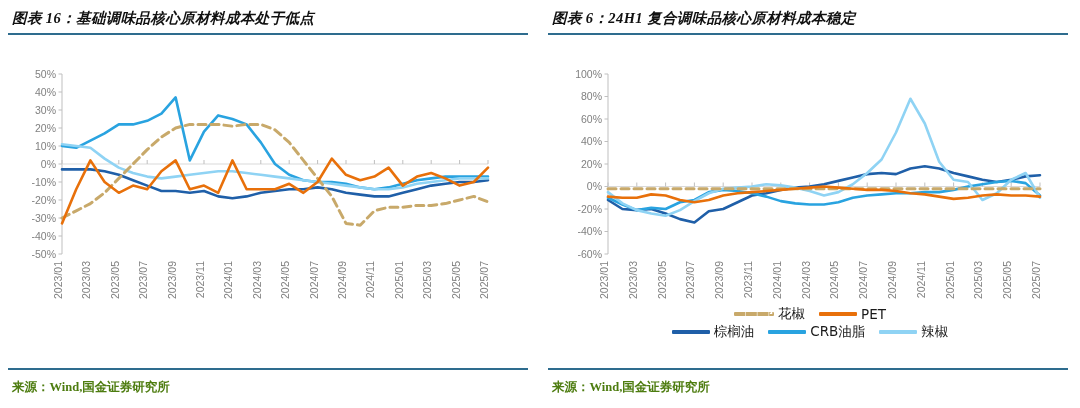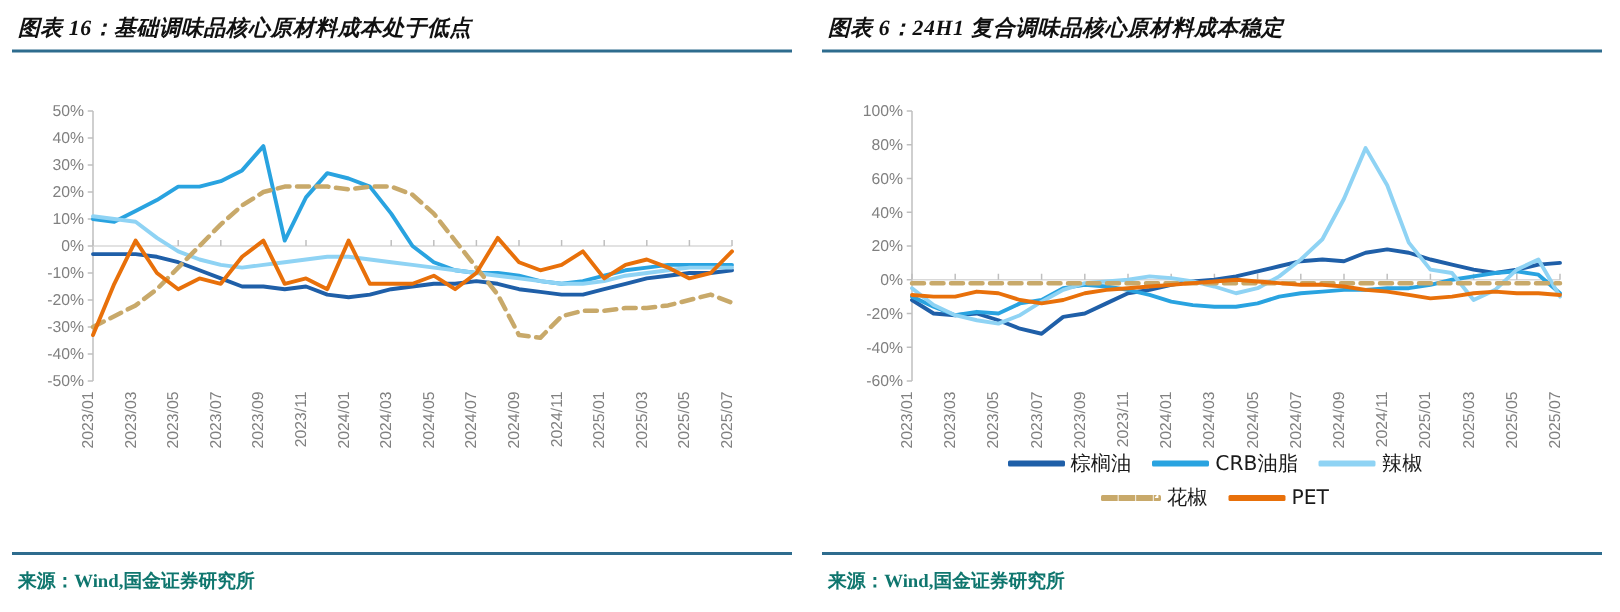--- a/index.html
+++ b/index.html
@@ -14,21 +14,21 @@
     position:absolute;left:12px;top:9px;
     font-family:"Liberation Serif","DejaVu Serif",serif;
     font-weight:bold;font-style:italic;font-size:14.5px;color:#111111;
     letter-spacing:0.4px;white-space:nowrap;
   }
   .title-rule{position:absolute;left:8px;top:33px;width:520px;height:2.2px;background:#2E6C8E;}
   .foot-rule{position:absolute;left:8px;top:368px;width:520px;height:2.2px;background:#2E6C8E;}
   .source{
     position:absolute;left:12px;top:379px;
     font-family:"Liberation Serif","DejaVu Serif",serif;
-    font-size:12.5px;color:#0f766e;white-space:nowrap;font-weight:600;
+    font-size:12.5px;color:#4d7c0f;white-space:nowrap;font-weight:600;
   }
 
   .plot-wrap{position:absolute;left:0;top:56px;width:540px;height:290px;}
   .plot-svg{display:block;}
 
   .ytick{font-size:10.5px;fill:#808080;font-family:"Liberation Sans","DejaVu Sans",sans-serif;}
   .xtick{font-size:10.5px;fill:#808080;font-family:"Liberation Sans","DejaVu Sans",sans-serif;}
 
   .legend{position:absolute;width:540px;}
   .legend-row{display:flex;align-items:center;justify-content:center;gap:0px;}
@@ -178,42 +178,42 @@
           <text x="0" y="0" class="xtick" text-anchor="end" transform="translate(500.0,205) rotate(-90)">2025/07</text>
           <path d="M68.00,144.00 L82.40,153.00 L96.80,154.13 L111.20,153.00 L125.60,157.50 L140.00,163.13 L154.40,166.50 L168.80,155.25 L183.20,153.00 L197.60,146.25 L212.00,139.50 L226.40,137.25 L240.80,133.88 L255.20,131.63 L269.60,130.50 L284.00,128.25 L298.40,124.88 L312.80,121.50 L327.20,118.13 L341.60,117.00 L356.00,118.13 L370.40,112.50 L384.80,110.25 L399.20,112.50 L413.60,117.00 L428.00,120.38 L442.40,123.75 L456.80,126.00 L471.20,123.75 L485.60,120.38 L500.00,119.25" fill="none" stroke="#1F5FA8" stroke-width="2.6" stroke-linejoin="round" stroke-linecap="round"></path>
           <path d="M68.00,141.75 L82.40,148.50 L96.80,154.13 L111.20,151.88 L125.60,153.00 L140.00,146.25 L154.40,144.00 L168.80,136.13 L183.20,133.88 L197.60,135.00 L212.00,137.25 L226.40,140.63 L240.80,145.13 L255.20,147.38 L269.60,148.50 L284.00,148.50 L298.40,146.25 L312.80,141.75 L327.20,139.50 L341.60,138.38 L356.00,137.25 L370.40,137.25 L384.80,136.13 L399.20,136.13 L413.60,133.88 L428.00,130.50 L442.40,128.25 L456.80,126.00 L471.20,124.88 L485.60,127.13 L500.00,139.50" fill="none" stroke="#29A3E0" stroke-width="2.6" stroke-linejoin="round" stroke-linecap="round"></path>
           <path d="M68.00,136.13 L82.40,147.38 L96.80,154.13 L111.20,157.50 L125.60,159.75 L140.00,154.13 L154.40,145.13 L168.80,137.25 L183.20,132.75 L197.60,131.63 L212.00,130.50 L226.40,128.25 L240.80,129.38 L255.20,131.63 L269.60,135.00 L284.00,139.50 L298.40,136.13 L312.80,128.25 L327.20,117.00 L341.60,103.50 L356.00,76.50 L370.40,42.75 L384.80,67.50 L399.20,105.75 L413.60,123.75 L428.00,126.00 L442.40,144.00 L456.80,137.25 L471.20,123.75 L485.60,117.00 L500.00,141.75" fill="none" stroke="#8FD3F4" stroke-width="2.6" stroke-linejoin="round" stroke-linecap="round"></path>
           <path d="M68.00,132.75 L82.40,132.75 L96.80,132.75 L111.20,132.75 L125.60,132.75 L140.00,132.75 L154.40,132.75 L168.80,132.75 L183.20,132.75 L197.60,132.75 L212.00,132.75 L226.40,132.75 L240.80,132.75 L255.20,132.75 L269.60,132.75 L284.00,132.75 L298.40,132.75 L312.80,132.75 L327.20,132.75 L341.60,132.75 L356.00,132.75 L370.40,132.75 L384.80,132.75 L399.20,132.75 L413.60,132.75 L428.00,132.75 L442.40,132.75 L456.80,132.75 L471.20,132.75 L485.60,132.75 L500.00,132.75" fill="none" stroke="#C8A96A" stroke-width="3" stroke-linejoin="round" stroke-linecap="round" stroke-dasharray="8,5"></path>
           <path d="M68.00,140.63 L82.40,141.75 L96.80,141.75 L111.20,138.38 L125.60,139.50 L140.00,144.00 L154.40,146.25 L168.80,144.00 L183.20,139.50 L197.60,137.25 L212.00,136.13 L226.40,135.00 L240.80,133.88 L255.20,132.75 L269.60,131.63 L284.00,130.50 L298.40,131.63 L312.80,132.75 L327.20,133.88 L341.60,133.88 L356.00,135.00 L370.40,137.25 L384.80,138.38 L399.20,140.63 L413.60,142.88 L428.00,141.75 L442.40,139.50 L456.80,138.38 L471.20,139.50 L485.60,139.50 L500.00,140.63" fill="none" stroke="#E8700A" stroke-width="2.6" stroke-linejoin="round" stroke-linecap="round"></path>
         </svg>
     </div>
 
     <div class="legend" id="legend-right" style="left:0;top:300px;">
+      <div class="legend-row" id="legend-right-row2" style="margin-top:5px;">
+          <div class="lg-item">
+            <span class="lg-line dashed" style="border-top-color: rgb(200, 169, 106);"></span>
+            <span class="lg-label cjk">花椒</span>
+          </div>
+          <div class="lg-item">
+            <span class="lg-line" style="background: rgb(232, 112, 10);"></span>
+            <span class="lg-label cjk">PET</span>
+          </div>
+        </div>
       <div class="legend-row" id="legend-right-row1">
           <div class="lg-item">
             <span class="lg-line" style="background: rgb(31, 95, 168);"></span>
             <span class="lg-label cjk">棕榈油</span>
           </div>
           <div class="lg-item">
             <span class="lg-line" style="background: rgb(41, 163, 224);"></span>
             <span class="lg-label cjk">CRB油脂</span>
           </div>
           <div class="lg-item">
             <span class="lg-line" style="background: rgb(143, 211, 244);"></span>
             <span class="lg-label cjk">辣椒</span>
-          </div>
-        </div>
-      <div class="legend-row" id="legend-right-row2" style="margin-top:5px;">
-          <div class="lg-item">
-            <span class="lg-line dashed" style="border-top-color: rgb(200, 169, 106);"></span>
-            <span class="lg-label cjk">花椒</span>
-          </div>
-          <div class="lg-item">
-            <span class="lg-line" style="background: rgb(232, 112, 10);"></span>
-            <span class="lg-label cjk">PET</span>
           </div>
         </div>
     </div>
 
     <div class="foot-rule"></div>
     <div class="source">来源：Wind,国金证券研究所</div>
   </div>
 
 </div>
 

